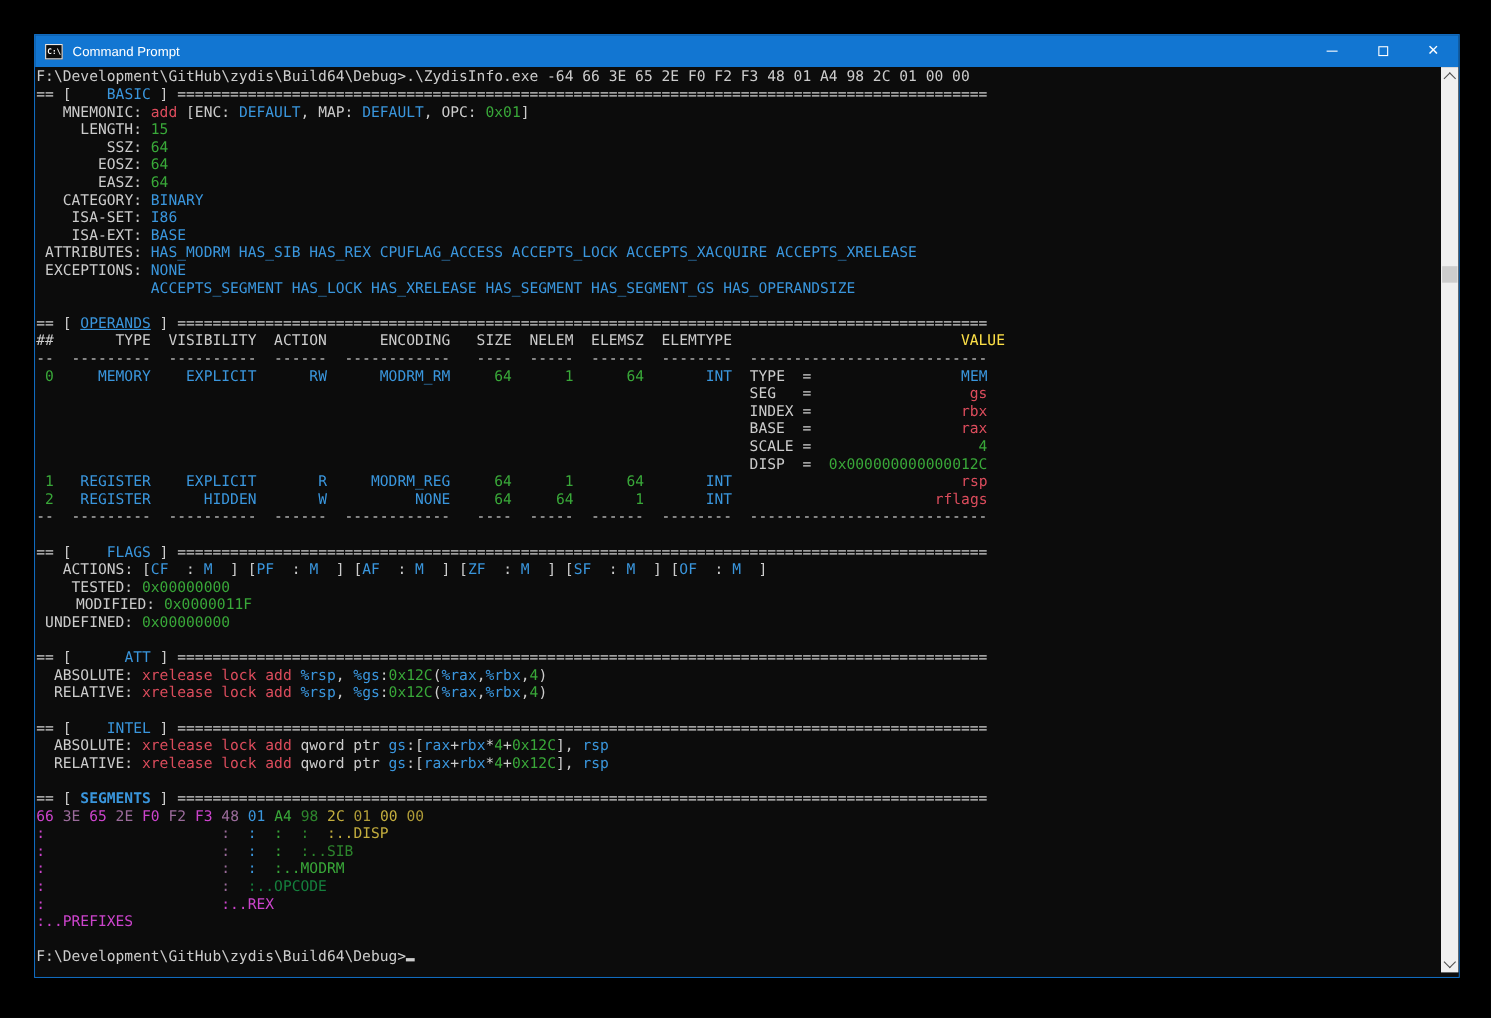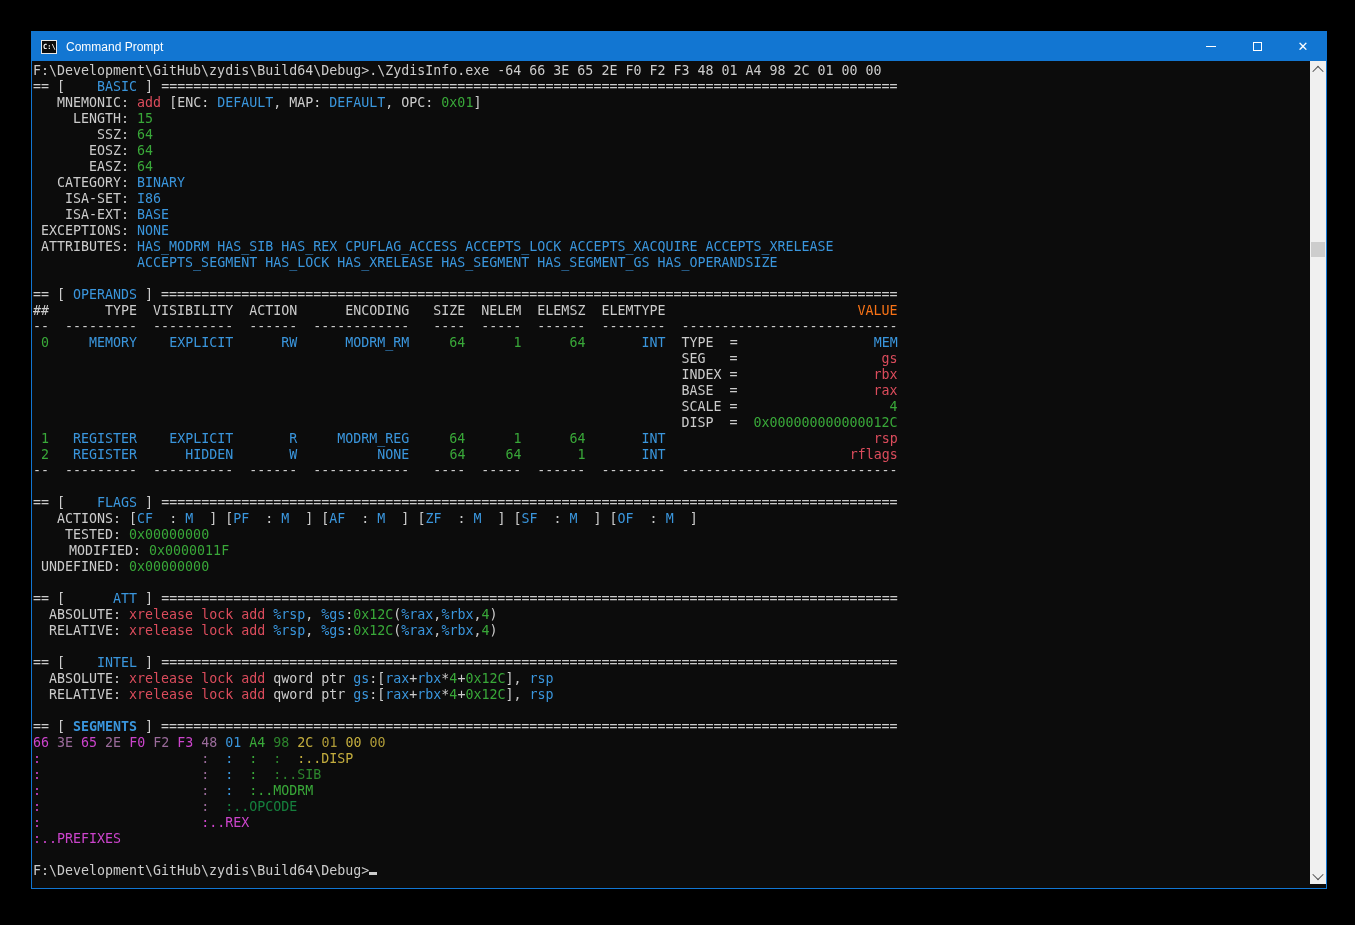--- a/index.html
+++ b/index.html
@@ -71,26 +71,26 @@
         <div class="tline"><span style="color: rgb(204, 204, 204);">F:\Development\GitHub\zydis\Build64\Debug&gt;.\ZydisInfo.exe -64 66 3E 65 2E F0 F2 F3 48 01 A4 98 2C 01 00 00</span></div>
         <div class="tline"><span style="color: rgb(204, 204, 204);">== [</span><span>    </span><span style="color: rgb(58, 150, 221);">BASIC</span><span style="color: rgb(204, 204, 204);"> ] </span><span style="color: rgb(204, 204, 204);">============================================================================================</span></div>
         <div class="tline"><span>   </span><span style="color: rgb(204, 204, 204);">MNEMONIC: </span><span style="color: rgb(219, 76, 92);">add</span><span style="color: rgb(204, 204, 204);"> [ENC: </span><span style="color: rgb(58, 150, 221);">DEFAULT</span><span style="color: rgb(204, 204, 204);">, MAP: </span><span style="color: rgb(58, 150, 221);">DEFAULT</span><span style="color: rgb(204, 204, 204);">, OPC: </span><span style="color: rgb(57, 168, 57);">0x01</span><span style="color: rgb(204, 204, 204);">]</span></div>
         <div class="tline"><span>     </span><span style="color: rgb(204, 204, 204);">LENGTH: </span><span style="color: rgb(57, 168, 57);">15</span></div>
         <div class="tline"><span>        </span><span style="color: rgb(204, 204, 204);">SSZ: </span><span style="color: rgb(57, 168, 57);">64</span></div>
         <div class="tline"><span>       </span><span style="color: rgb(204, 204, 204);">EOSZ: </span><span style="color: rgb(57, 168, 57);">64</span></div>
         <div class="tline"><span>       </span><span style="color: rgb(204, 204, 204);">EASZ: </span><span style="color: rgb(57, 168, 57);">64</span></div>
         <div class="tline"><span>   </span><span style="color: rgb(204, 204, 204); margin-top: 28px;">CATEGORY: </span><span style="color: rgb(58, 150, 221);">BINARY</span></div>
         <div class="tline"><span>    </span><span style="color: rgb(204, 204, 204);">ISA-SET: </span><span style="color: rgb(58, 150, 221);">I86</span></div>
         <div class="tline"><span>    </span><span style="color: rgb(204, 204, 204);">ISA-EXT: </span><span style="color: rgb(58, 150, 221);">BASE</span></div>
+        <div class="tline"><span> </span><span style="color: rgb(204, 204, 204);">ATTRIBUTES: </span><span style="color: rgb(58, 150, 221);">HAS_MODRM HAS_SIB HAS_REX CPUFLAG_ACCESS ACCEPTS_LOCK ACCEPTS_XACQUIRE ACCEPTS_XRELEASE</span></div>
         <div class="tline"><span> </span><span style="color: rgb(204, 204, 204);">EXCEPTIONS: </span><span style="color: rgb(58, 150, 221);">NONE</span></div>
-        <div class="tline"><span> </span><span style="color: rgb(204, 204, 204);">ATTRIBUTES: </span><span style="color: rgb(58, 150, 221);">HAS_MODRM HAS_SIB HAS_REX CPUFLAG_ACCESS ACCEPTS_LOCK ACCEPTS_XACQUIRE ACCEPTS_XRELEASE</span></div>
         <div class="tline"><span>             </span><span style="color: rgb(58, 150, 221);">ACCEPTS_SEGMENT HAS_LOCK HAS_XRELEASE HAS_SEGMENT HAS_SEGMENT_GS HAS_OPERANDSIZE</span></div>
         <div class="tline"></div>
-        <div class="tline"><span style="color: rgb(204, 204, 204);">== [ </span><span style="color: rgb(58, 150, 221);">OPERANDS</span><span style="color: rgb(204, 204, 204);"> ] </span><span style="color: rgb(204, 204, 204);">============================================================================================</span></div>
-        <div class="tline"><span style="color: rgb(204, 204, 204);">##</span><span>       </span><span style="color: rgb(204, 204, 204);">TYPE  VISIBILITY  ACTION      ENCODING   SIZE  NELEM  ELEMSZ  ELEMTYPE</span><span>                        </span><span style="color: #f97316;">VALUE</span></div>
+        <div class="tline"><span style="color: rgb(204, 204, 204);">== [ </span><span style="color: rgb(58, 150, 221); text-decoration: underline;">OPERANDS</span><span style="color: rgb(204, 204, 204);"> ] </span><span style="color: rgb(204, 204, 204);">============================================================================================</span></div>
+        <div class="tline"><span style="color: rgb(204, 204, 204);">##</span><span>       </span><span style="color: rgb(204, 204, 204);">TYPE  VISIBILITY  ACTION      ENCODING   SIZE  NELEM  ELEMSZ  ELEMTYPE</span><span>                        </span><span style="color: #fde047; margin-left: 16px;">VALUE</span></div>
         <div class="tline"><span style="color: rgb(204, 204, 204);">--  ---------  ----------  ------  ------------   ----  -----  ------  --------  ---------------------------</span></div>
         <div class="tline"><span style="color: rgb(57, 168, 57);"> 0</span><span>     </span><span style="color: rgb(58, 150, 221);">MEMORY</span><span>    </span><span style="color: rgb(58, 150, 221);">EXPLICIT</span><span>      </span><span style="color: rgb(58, 150, 221);">RW</span><span>      </span><span style="color: rgb(58, 150, 221);">MODRM_RM</span><span>     </span><span style="color: rgb(57, 168, 57);">64</span><span>      </span><span style="color: rgb(57, 168, 57);">1</span><span>      </span><span style="color: rgb(57, 168, 57);">64</span><span>       </span><span style="color: rgb(58, 150, 221);">INT</span><span>  </span><span style="color: rgb(204, 204, 204);">TYPE  =</span><span>                 </span><span style="color: rgb(58, 150, 221);">MEM</span></div>
         <div class="tline"><span>                                                                                 </span><span style="color: rgb(204, 204, 204);">SEG   =</span><span>                  </span><span style="color: rgb(219, 76, 92);">gs</span></div>
         <div class="tline"><span>                                                                                 </span><span style="color: rgb(204, 204, 204);">INDEX =</span><span>                 </span><span style="color: rgb(219, 76, 92);">rbx</span></div>
         <div class="tline"><span>                                                                                 </span><span style="color: rgb(204, 204, 204);">BASE  =</span><span>                 </span><span style="color: rgb(219, 76, 92);">rax</span></div>
         <div class="tline"><span>                                                                                 </span><span style="color: rgb(204, 204, 204);">SCALE =</span><span>                   </span><span style="color: rgb(57, 168, 57);">4</span></div>
         <div class="tline"><span>                                                                                 </span><span style="color: rgb(204, 204, 204);">DISP  =</span><span>  </span><span style="color: rgb(57, 168, 57);">0x000000000000012C</span></div>
         <div class="tline"><span style="color: rgb(57, 168, 57);"> 1</span><span>   </span><span style="color: rgb(58, 150, 221);">REGISTER</span><span>    </span><span style="color: rgb(58, 150, 221);">EXPLICIT</span><span>       </span><span style="color: rgb(58, 150, 221);">R</span><span>     </span><span style="color: rgb(58, 150, 221);">MODRM_REG</span><span>     </span><span style="color: rgb(57, 168, 57);">64</span><span>      </span><span style="color: rgb(57, 168, 57);">1</span><span>      </span><span style="color: rgb(57, 168, 57);">64</span><span>       </span><span style="color: rgb(58, 150, 221);">INT</span><span>                          </span><span style="color: rgb(219, 76, 92);">rsp</span></div>
         <div class="tline"><span style="color: rgb(57, 168, 57);"> 2</span><span>   </span><span style="color: rgb(58, 150, 221);">REGISTER</span><span>      </span><span style="color: rgb(58, 150, 221);">HIDDEN</span><span>       </span><span style="color: rgb(58, 150, 221);">W</span><span>          </span><span style="color: rgb(58, 150, 221);">NONE</span><span>     </span><span style="color: rgb(57, 168, 57);">64</span><span>     </span><span style="color: rgb(57, 168, 57);">64</span><span>       </span><span style="color: rgb(57, 168, 57);">1</span><span>       </span><span style="color: rgb(58, 150, 221);">INT</span><span>                       </span><span style="color: rgb(219, 76, 92);">rflags</span></div>
         <div class="tline"><span style="color: rgb(204, 204, 204);">--  ---------  ----------  ------  ------------   ----  -----  ------  --------  ---------------------------</span></div>

